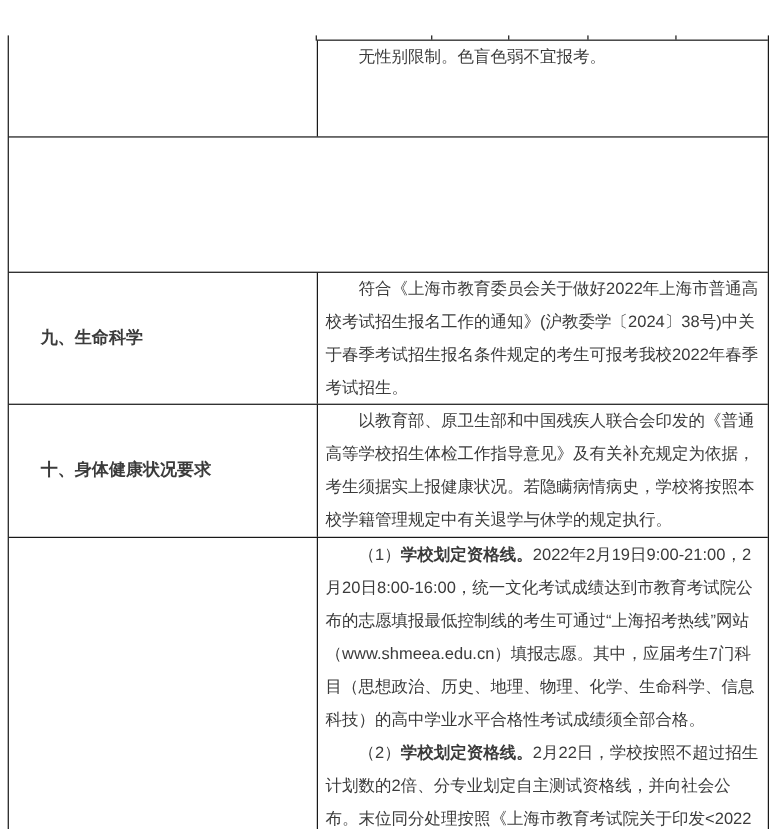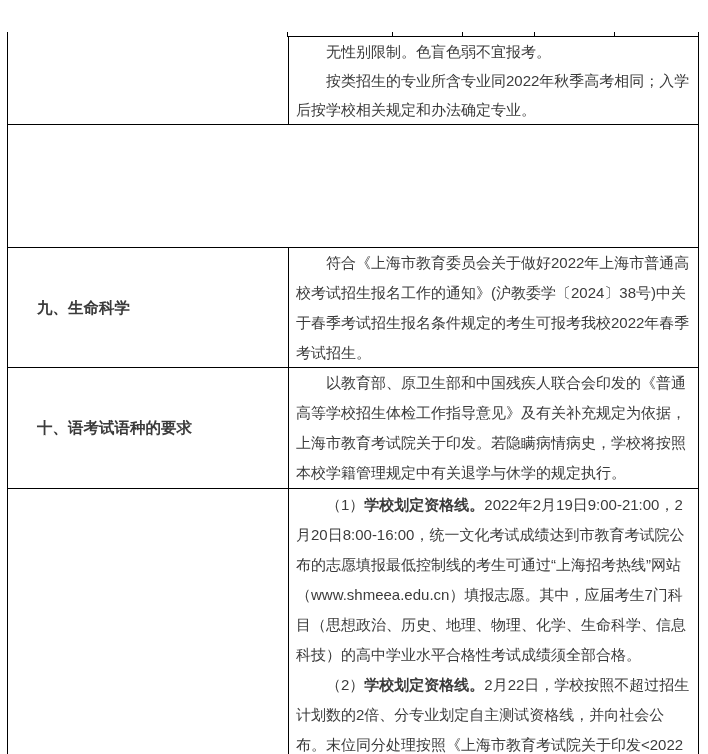--- a/index.html
+++ b/index.html
@@ -112,42 +112,41 @@
         <div class="tick t2"></div>
         <div class="tick t3"></div>
         <div class="tick t4"></div>
       </div>
     </div>
 
     <div class="row h-gender">
       <div class="cell-left"></div>
       <div class="cell-right lh29">
         <p>无性别限制。色盲色弱不宜报考。</p>
-        <p>按类招生的专业所含专业同2022年秋季高考相同；入学后按学校相关规定和办法确定专业。</p>
       </div>
     </div>
 
     <div class="row bordered h-language">
     </div>
 
     <div class="row bordered h-selection">
       <div class="cell-left">
         <span class="row-label">九、生命科学</span>
       </div>
       <div class="cell-right lh30">
         <p>符合《上海市教育委员会关于做好2022年上海市普通高校考试招生报名工作的通知》(沪教委学〔2024〕38号)中关于春季考试招生报名条件规定的考生可报考我校2022年春季考试招生。</p>
       </div>
     </div>
 
     <div class="row bordered h-health">
       <div class="cell-left">
-        <span class="row-label">十、语考试语种的要求</span>
+        <span class="row-label">十、身体健康状况要求</span>
       </div>
       <div class="cell-right lh30">
-        <p>以教育部、原卫生部和中国残疾人联合会印发的《普通高等学校招生体检工作指导意见》及有关补充规定为依据，上海市教育考试院关于印发。若隐瞒病情病史，学校将按照本校学籍管理规定中有关退学与休学的规定执行。</p>
+        <p>以教育部、原卫生部和中国残疾人联合会印发的《普通高等学校招生体检工作指导意见》及有关补充规定为依据，考生须据实上报健康状况。若隐瞒病情病史，学校将按照本校学籍管理规定中有关退学与休学的规定执行。</p>
       </div>
     </div>
 
     <div class="row bordered h-application">
       <div class="cell-left"></div>
       <div class="cell-right lh30 pt1">
         <p><span>（1）</span><b>学校划定资格线。</b><span>2022年2月19日9:00-21:00，2月20日8:00-16:00，统一文化考试成绩达到市教育考试院公布的志愿填报最低控制线的考生可通过“上海招考热线”网站（www.shmeea.edu.cn）填报志愿。其中，应届考生7门科目（思想政治、历史、地理、物理、化学、生命科学、信息科技）的高中学业水平合格性考试成绩须全部合格。</span></p>
         <p><span>（2）</span><b>学校划定资格线。</b><span>2月22日，学校按照不超过招生计划数的2倍、分专业划定自主测试资格线，并向社会公布。末位同分处理按照《上海市教育考试院关于印发&lt;2022年上海市普通高校春季考试招生实施办法&gt;的通知》(沪教考</span></p>
       </div>
     </div>

